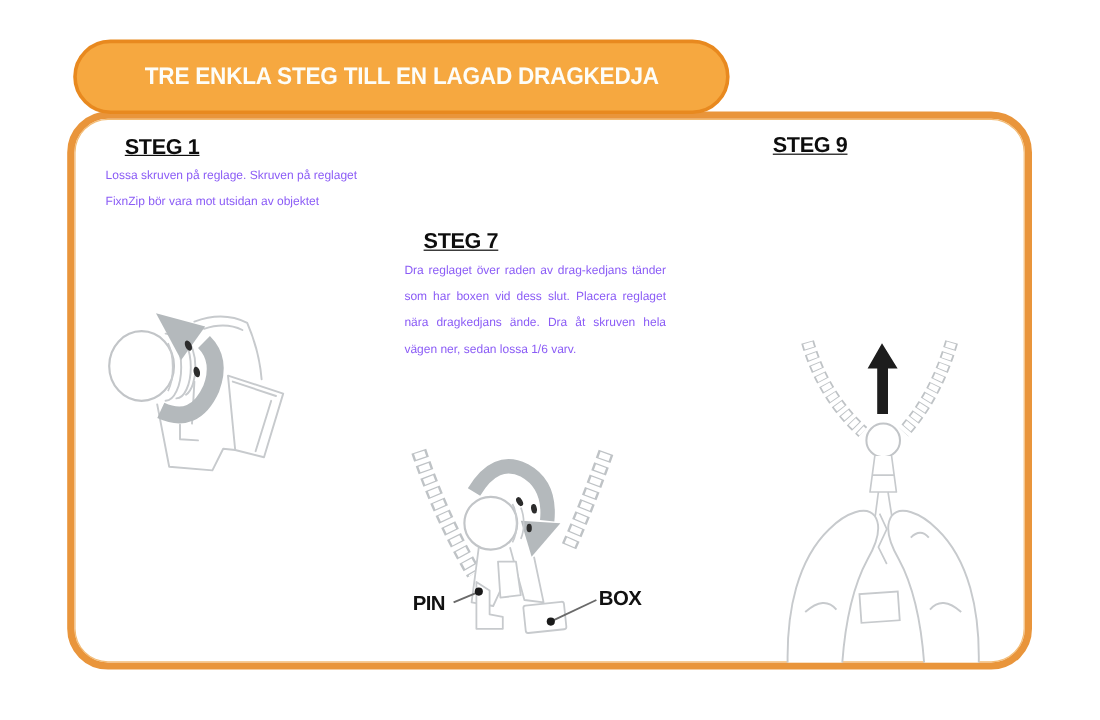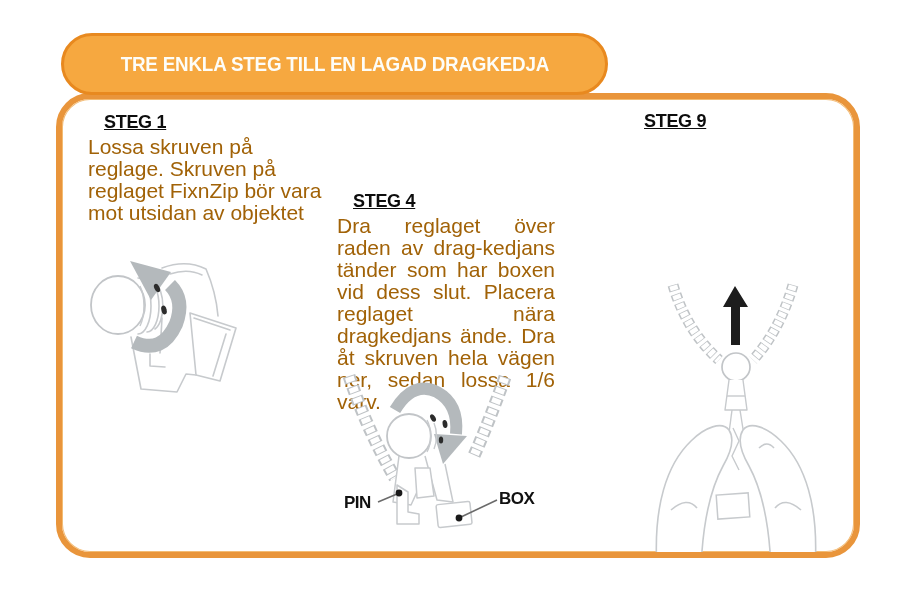--- a/index.html
+++ b/index.html
@@ -22,21 +22,21 @@
     position:absolute;left:56px;top:93px;width:804px;height:465px;
     background:#ffffff;border:6px solid #e9953b;border-radius:34px;
     box-sizing:border-box;z-index:1;
     box-shadow:inset 0 0 0 1px #f3bc74;
   }
   
   .step{position:absolute;z-index:2;}
   .step h3{
     margin:0 0 3px 16px;font-size:18px;font-weight:700;letter-spacing:-0.3px;color:#0d0d0d;text-decoration:underline;
   }
-  .step p{margin:0;font-size:21px;line-height:22px;color:#a16207;}
+  .step p{margin:0;font-size:10px;line-height:22px;color:#8b5cf6;}
   .step1{left:88px;top:112px;width:240px;}
   .step2{left:337px;top:191px;width:218px;}
   .step3{left:628px;top:111px;width:224px;}
   .just p{text-align:justify;}
   
   .illus{position:absolute;z-index:2;}
   .illus1{left:90px;top:258px;width:150px;height:140px;}
   .illus2{left:337px;top:372px;width:230px;height:162px;}
   .illus3{left:653px;top:278px;width:170px;height:274px;}
   svg text.calloutlabel{
@@ -54,21 +54,21 @@
   </div>
 
   <div class="mainbox"></div>
 
   <div class="step step1">
     <h3>STEG 1</h3>
     <p>Lossa skruven på reglage. Skruven på reglaget FixnZip bör vara mot utsidan av objektet</p>
   </div>
 
   <div class="step step2 just">
-    <h3>STEG 4</h3>
+    <h3>STEG 7</h3>
     <p>Dra reglaget över raden av drag-kedjans tänder som har boxen vid dess slut. Placera reglaget nära dragkedjans ände. Dra åt skruven hela vägen ner, sedan lossa 1/6 varv.</p>
   </div>
 
   <div class="step step3 just">
     <h3>STEG 9</h3>
   </div>
 
   <svg class="illus illus1" viewBox="0 0 150 140" aria-hidden="true">
     <g stroke="#c7cacd" stroke-width="1.6" fill="none" stroke-linejoin="round" stroke-linecap="round">
 

